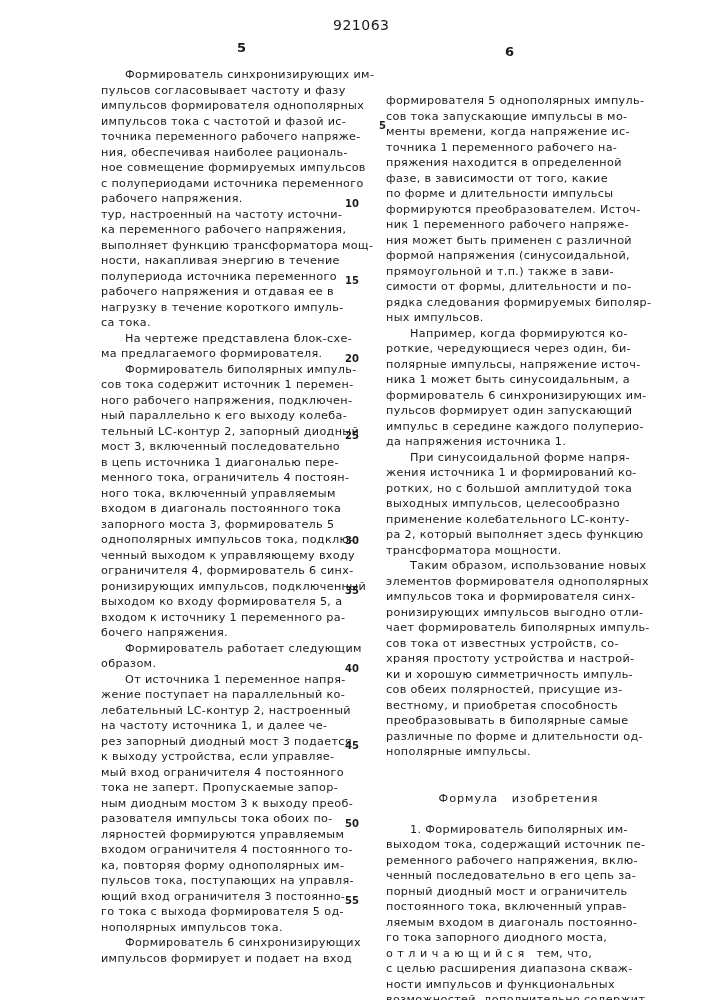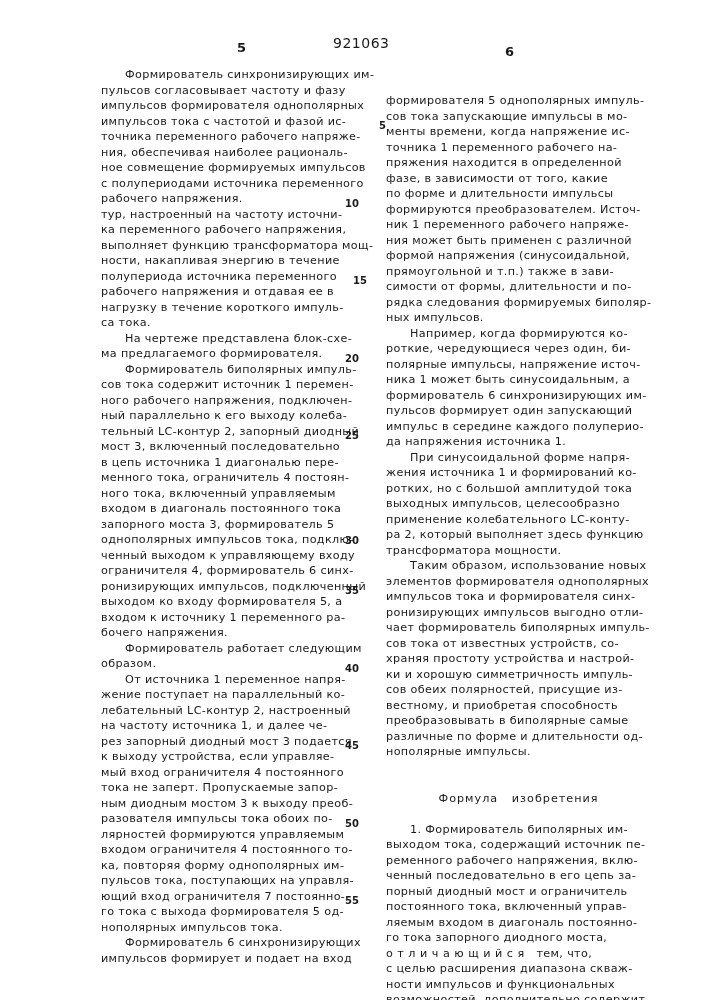--- a/index.html
+++ b/index.html
@@ -1,19 +1,19 @@
 <!DOCTYPE html>
 <html><head>
 <meta charset="utf-8">
 <style>
   html, body { margin: 0; padding: 0; background: #ffffff; }
   body { width: 707px; height: 1000px; position: relative; overflow: hidden;
          font-family: "DejaVu Sans", sans-serif; color: #1a1a1a; }
   .page-num { position: absolute; top: 40px; font-size: 13px; font-weight: bold; }
-  .doc-number { position: absolute; top: 35px; left: 333px; font-size: 14px; letter-spacing: 0.5px; }
+  .doc-number { position: absolute; top: 17px; left: 333px; font-size: 14px; letter-spacing: 0.5px; }
   .col { position: absolute; font-size: 11.2px; line-height: 15.5px; letter-spacing: 0.35px; }
   .col .line { white-space: pre; height: 15.5px; }
   .col .indent { padding-left: 24px; }
   .col-left { left: 101px; top: 67px; width: 245px; }
   .col-right { left: 386px; top: 65px; width: 265px; margin-top: 28px; }
   .linenos { position: absolute; left: 345px; font-size: 10px; font-weight: bold; }
   .lineno { position: absolute; left: 0; }
   .heading { text-align: center; letter-spacing: 1px; }
   .spaced { letter-spacing: 4.5px; text-align: center; }
 </style>
@@ -71,21 +71,21 @@
     <div class="line">рез запорный диодный мост 3 подается</div>
     <div class="line">к выходу устройства, если управляе-</div>
     <div class="line">мый вход ограничителя 4 постоянного</div>
     <div class="line">тока не заперт. Пропускаемые запор-</div>
     <div class="line">ным диодным мостом 3 к выходу преоб-</div>
     <div class="line">разователя импульсы тока обоих по-</div>
     <div class="line">лярностей формируются управляемым</div>
     <div class="line">входом ограничителя 4 постоянного то-</div>
     <div class="line">ка, повторяя форму однополярных им-</div>
     <div class="line">пульсов тока, поступающих на управля-</div>
-    <div class="line">ющий вход ограничителя 7 постоянно-</div>
+    <div class="line">ющий вход ограничителя 3 постоянно-</div>
     <div class="line">го тока с выхода формирователя 5 од-</div>
     <div class="line">нополярных импульсов тока.</div>
     <div class="line indent">Формирователь 6 синхронизирующих</div>
     <div class="line">импульсов формирует и подает на вход</div>
   </div>
 <div class="col col-right" id="col-right">
     <div class="line">формирователя 5 однополярных импуль-</div>
     <div class="line">сов тока запускающие импульсы в мо-</div>
     <div class="line">менты времени, когда напряжение ис-</div>
     <div class="line">точника 1 переменного рабочего на-</div>
@@ -141,21 +141,21 @@
     <div class="line">ляемым входом в диагональ постоянно-</div>
     <div class="line">го тока запорного диодного моста,</div>
     <div class="line"><span class="spaced">отличающийся</span>  тем, что,</div>
     <div class="line">с целью расширения диапазона скваж-</div>
     <div class="line">ности импульсов и функциональных</div>
     <div class="line">возможностей, дополнительно содержит</div>
   </div>
 <div class="linenos" id="linenos">
     <div class="lineno" style="top: 120px; left: 34px;">5</div>
     <div class="lineno" style="top: 197.5px;">10</div>
-    <div class="lineno" style="top: 275px; margin-left: 8px;">15</div>
+    <div class="lineno" style="top: 275px;">15</div>
     <div class="lineno" style="top: 352.5px;">20</div>
     <div class="lineno" style="top: 430px;">25</div>
     <div class="lineno" style="top: 495px; margin-top: 40px;">30</div>
     <div class="lineno" style="top: 585px;">35</div>
     <div class="lineno" style="top: 662.5px;">40</div>
     <div class="lineno" style="top: 740px;">45</div>
     <div class="lineno" style="top: 817.5px;">50</div>
     <div class="lineno" style="top: 895px;">55</div>
   </div>
 

